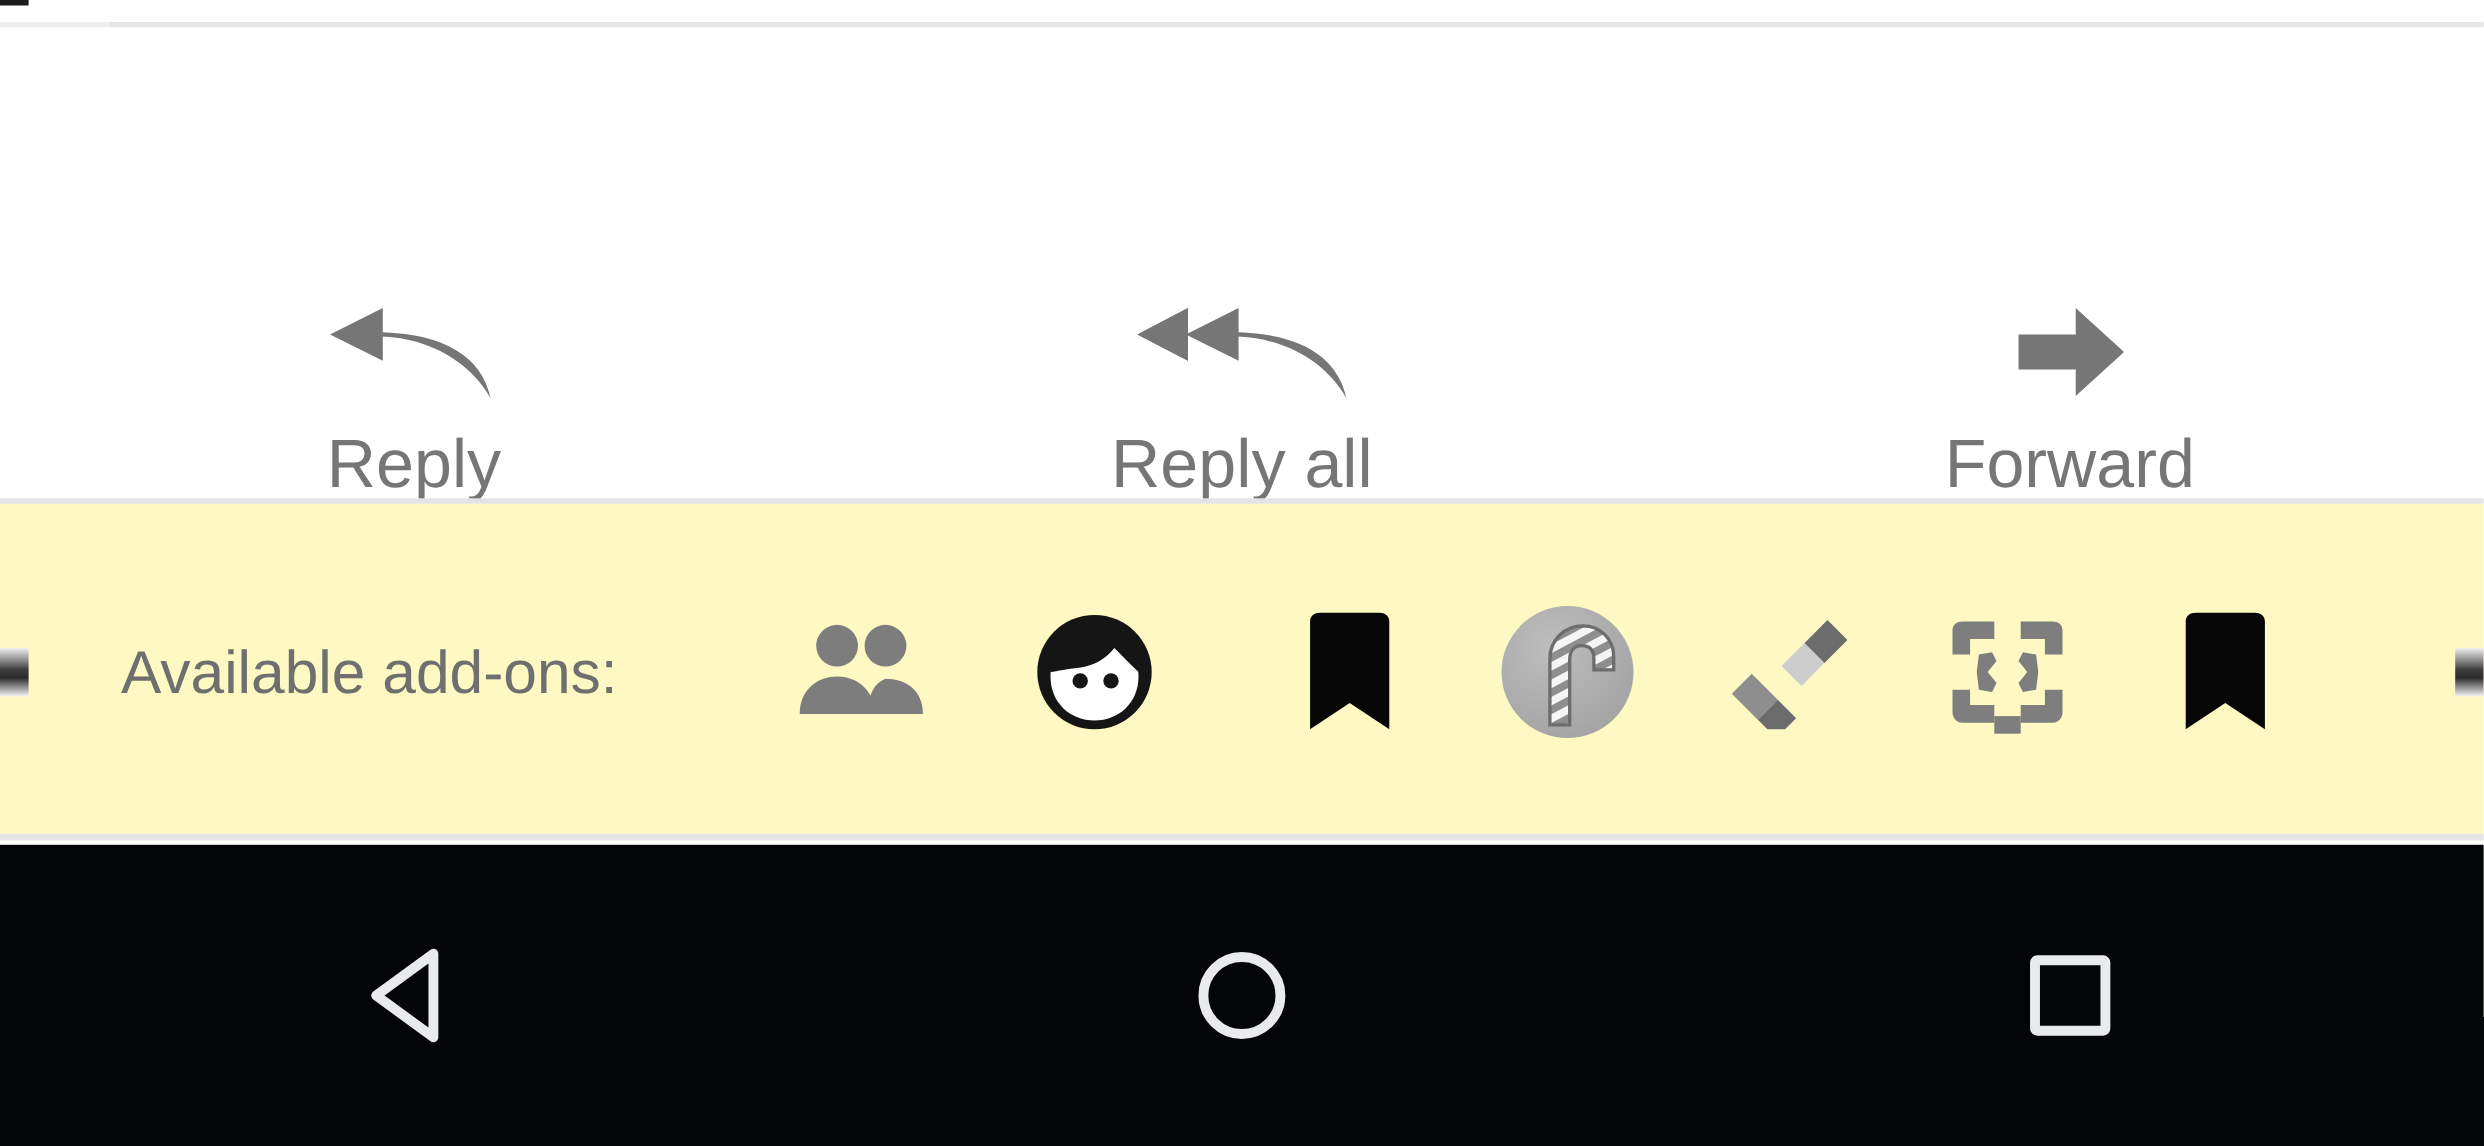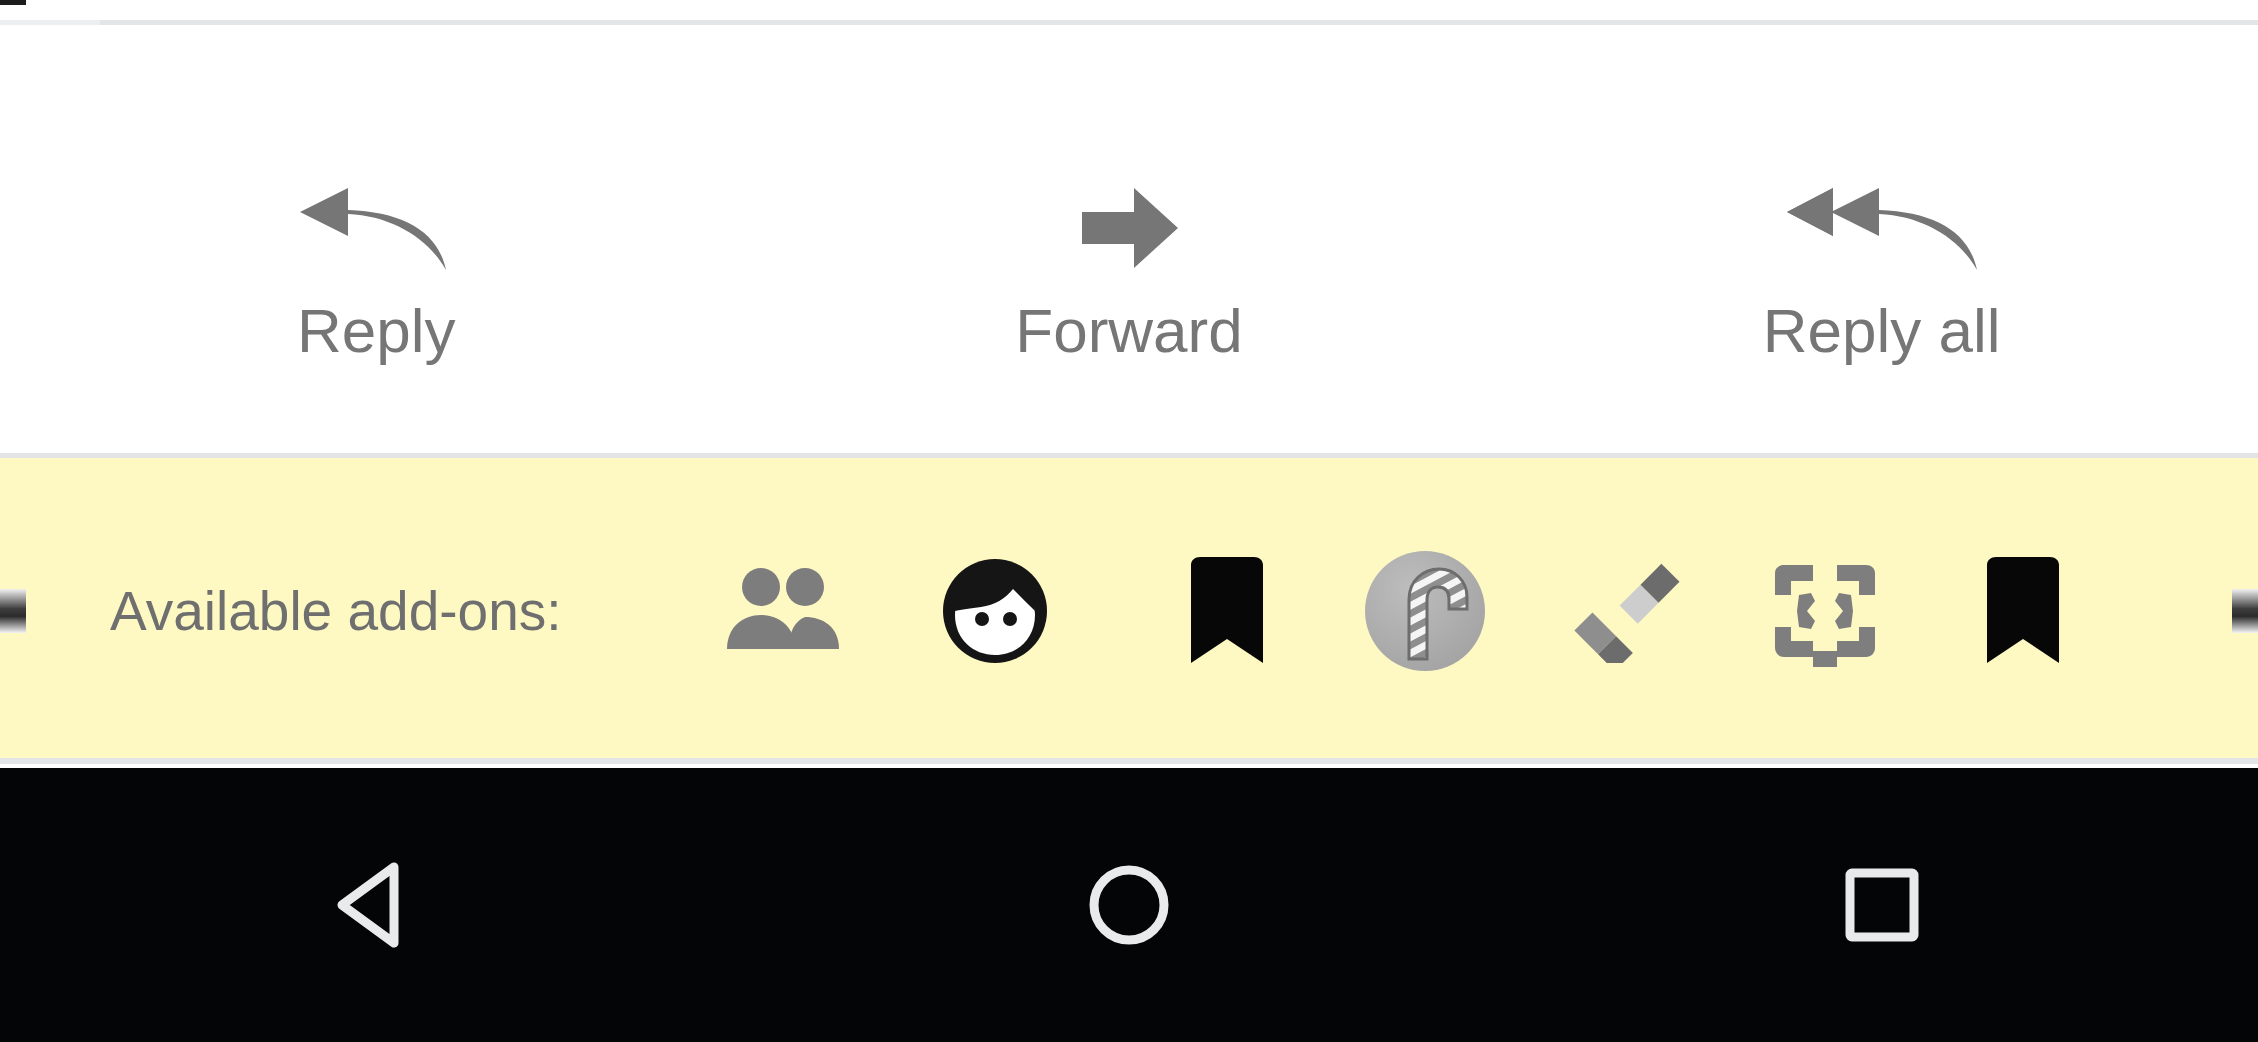--- a/index.html
+++ b/index.html
@@ -43,21 +43,21 @@
 
   
   .action-bar {
     position: absolute;
     left: 0;
     top: 25px;
     width: 2258px;
     height: 430px;
     background: #ffffff;
     display: flex;
-    align-items: center;
+    align-items: flex-end;
   }
   .action-item {
     flex: 1 1 0;
     display: flex;
     flex-direction: column;
     align-items: center;
     padding-top: 68px;
     cursor: pointer;
     user-select: none;
   }
@@ -183,36 +183,36 @@
     <span class="action-icon">
       <svg width="160" height="88" viewBox="0 0 160 88">
         <path d="M52 4 L52 30 C96 32 132 54 150 86 C142 48 108 28 52 26 L52 52 L4 28 Z" fill="#767676"></path>
       </svg>
     </span>
     <span class="action-label">Reply</span>
   </div>
 
   <div class="action-item">
     <span class="action-icon">
-      <svg width="110" height="88" viewBox="0 0 110 88">
-        <path d="M8 28 L60 28 L60 4 L104 44 L60 84 L60 60 L8 60 Z" fill="#767676"></path>
-      </svg>
-    </span>
-    <span class="action-label">Forward</span>
-  </div>
-
-  <div class="action-item">
-    <span class="action-icon">
       <svg width="210" height="88" viewBox="0 0 210 88">
         <path d="M56 4 L56 52 L10 28 Z" fill="#767676"></path>
         <path d="M56 4 L10 28 L56 52 L56 36 L24 28 L56 20 Z" fill="#767676"></path>
         <path d="M102 4 L102 30 C146 32 182 54 200 86 C192 48 158 28 102 26 L102 52 L54 28 Z" fill="#767676"></path>
       </svg>
     </span>
     <span class="action-label">Reply all</span>
+  </div>
+
+  <div class="action-item">
+    <span class="action-icon">
+      <svg width="110" height="88" viewBox="0 0 110 88">
+        <path d="M8 28 L60 28 L60 4 L104 44 L60 84 L60 60 L8 60 Z" fill="#767676"></path>
+      </svg>
+    </span>
+    <span class="action-label">Forward</span>
   </div>
 
 </div>
 
 <div class="bar-divider"></div>
 
 <div class="addons-bar">
   <div class="addons-row">
 
     <div class="edge-stub left"></div>

